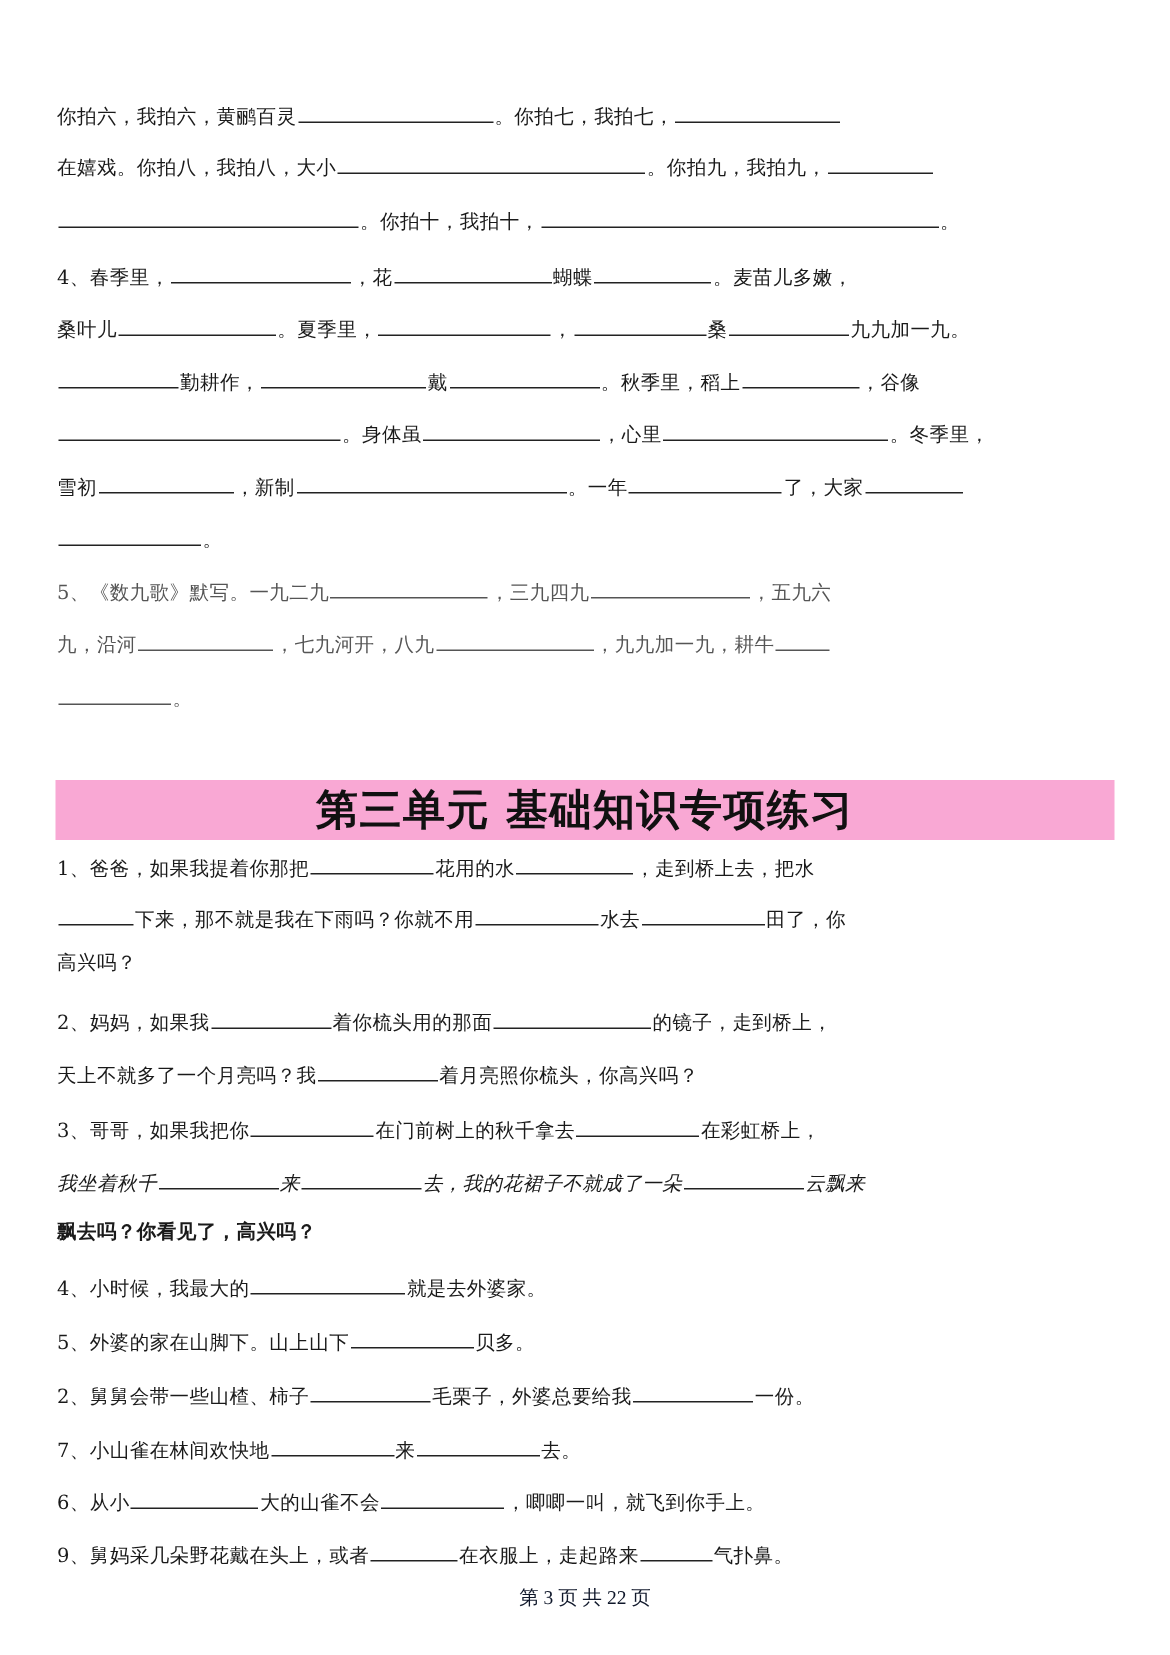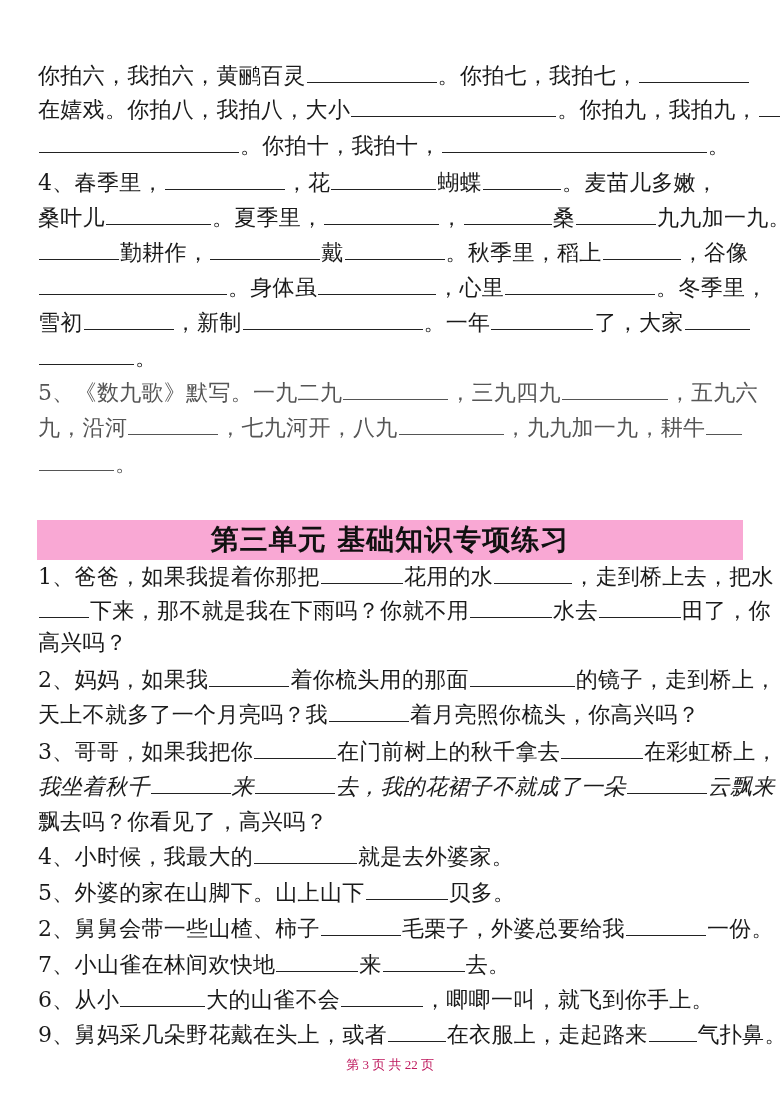--- a/index.html
+++ b/index.html
@@ -3,41 +3,41 @@
 <meta charset="utf-8">
 <style>
   html, body { margin: 0; padding: 0; background: #ffffff; }
   body {
     width: 780px; height: 1103px; position: relative; overflow: hidden;
     font-family: "DejaVu Serif", "Liberation Serif", serif;
     color: #1a1a1a;
   }
   .line {
     position: absolute; left: 38px; width: 706px;
-    font-size: 22px; line-height: 26px; white-space: nowrap;
+    font-size: 13px; line-height: 26px; white-space: nowrap;
     letter-spacing: 0.3px;
   }
   .grey { color: #555555; }
   .blank {
     display: inline-block; border-bottom: 1.4px solid #222;
     height: 18px; vertical-align: baseline; margin: 0 1px;
   }
   .grey .blank { border-bottom-color: #555; }
   .header-band {
     position: absolute; left: 37px; top: 520px; width: 706px; height: 40px;
     background: #f9a8d4;
     display: flex; align-items: center; justify-content: center;
   }
   .header-title {
     font-size: 28px; font-weight: bold; color: #111; letter-spacing: 1px;
     font-family: "DejaVu Serif", "Liberation Serif", serif;
   }
   .footer {
     position: absolute; top: 1056px; left: 0; width: 780px; text-align: center;
-    font-size: 13px; color: #be185d;
+    font-size: 13px; color: #0f172a;
     font-family: "Liberation Serif", "DejaVu Serif", serif;
   }
 </style>
 </head>
 <body>
 
 <div id="prev">
     <div class="line" style="top: 63px;"><span>你拍六，我拍六，黄鹂百灵</span><span class="blank" style="width: 130px;"></span><span>。你拍七，我拍七，</span><span class="blank" style="width: 110px;"></span></div>
     <div class="line" style="top: 97px;"><span>在嬉戏。你拍八，我拍八，大小</span><span class="blank" style="width: 205px;"></span><span>。你拍九，我拍九，</span><span class="blank" style="width: 70px;"></span></div>
     <div class="line" style="top: 133px;"><span class="blank" style="width: 200px;"></span><span>。你拍十，我拍十，</span><span class="blank" style="width: 265px;"></span><span>。</span></div>
@@ -57,21 +57,21 @@
 </div>
 
 <div id="main">
     <div class="line" style="top: 564px;"><span>1、爸爸，如果我提着你那把</span><span class="blank" style="width: 82px;"></span><span>花用的水</span><span class="blank" style="width: 78px;"></span><span>，走到桥上去，把水</span></div>
     <div class="line" style="top: 598px;"><span class="blank" style="width: 50px;"></span><span>下来，那不就是我在下雨吗？你就不用</span><span class="blank" style="width: 82px;"></span><span>水去</span><span class="blank" style="width: 82px;"></span><span>田了，你</span></div>
     <div class="line" style="top: 630px;"><span>高兴吗？</span></div>
     <div class="line" style="top: 667px;"><span>2、妈妈，如果我</span><span class="blank" style="width: 80px;"></span><span>着你梳头用的那面</span><span class="blank" style="width: 105px;"></span><span>的镜子，走到桥上，</span></div>
     <div class="line" style="top: 702px;"><span>天上不就多了一个月亮吗？我</span><span class="blank" style="width: 80px;"></span><span>着月亮照你梳头，你高兴吗？</span></div>
     <div class="line" style="top: 739px;"><span>3、哥哥，如果我把你</span><span class="blank" style="width: 82px;"></span><span>在门前树上的秋千拿去</span><span class="blank" style="width: 82px;"></span><span>在彩虹桥上，</span></div>
     <div class="line" style="top: 774px; font-style: italic;"><span>我坐着秋千</span><span class="blank" style="width: 80px;"></span><span>来</span><span class="blank" style="width: 80px;"></span><span>去，我的花裙子不就成了一朵</span><span class="blank" style="width: 80px;"></span><span>云飘来</span></div>
-    <div class="line" style="top: 809px;"><span>飘去吗？你看见了，高兴吗？</span></div>
+    <div class="line" style="top: 809px; font-weight: bold;"><span>飘去吗？你看见了，高兴吗？</span></div>
     <div class="line" style="top: 844px;"><span>4、小时候，我最大的</span><span class="blank" style="width: 103px;"></span><span>就是去外婆家。</span></div>
     <div class="line" style="top: 880px;"><span>5、外婆的家在山脚下。山上山下</span><span class="blank" style="width: 82px;"></span><span>贝多。</span></div>
     <div class="line" style="top: 916px;"><span>2、舅舅会带一些山楂、柿子</span><span class="blank" style="width: 80px;"></span><span>毛栗子，外婆总要给我</span><span class="blank" style="width: 80px;"></span><span>一份。</span></div>
     <div class="line" style="top: 952px;"><span>7、小山雀在林间欢快地</span><span class="blank" style="width: 82px;"></span><span>来</span><span class="blank" style="width: 82px;"></span><span>去。</span></div>
     <div class="line" style="top: 987px;"><span>6、从小</span><span class="blank" style="width: 85px;"></span><span>大的山雀不会</span><span class="blank" style="width: 82px;"></span><span>，唧唧一叫，就飞到你手上。</span></div>
     <div class="line" style="top: 1022px;"><span>9、舅妈采几朵野花戴在头上，或者</span><span class="blank" style="width: 58px;"></span><span>在衣服上，走起路来</span><span class="blank" style="width: 48px;"></span><span>气扑鼻。</span></div>
   </div>
 
 <div class="footer">第 3 页 共 22 页</div>
 

